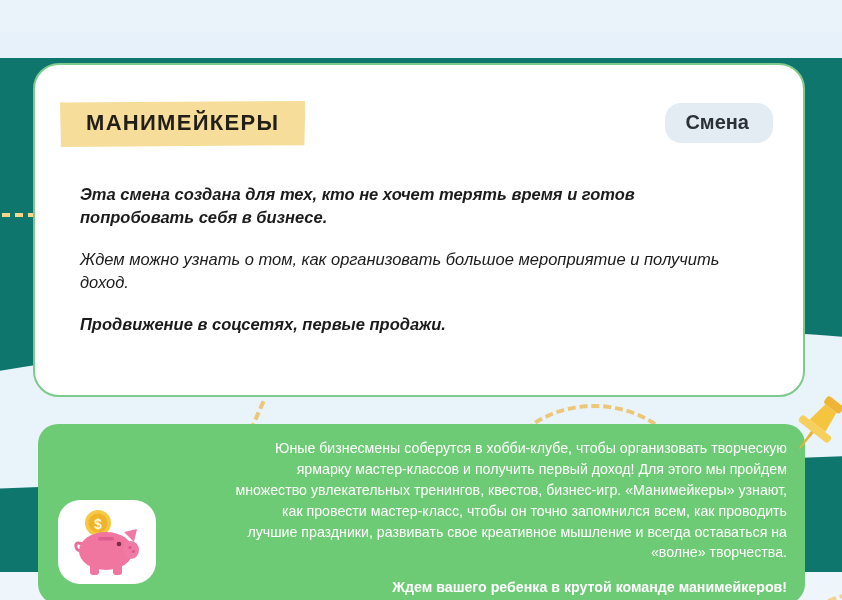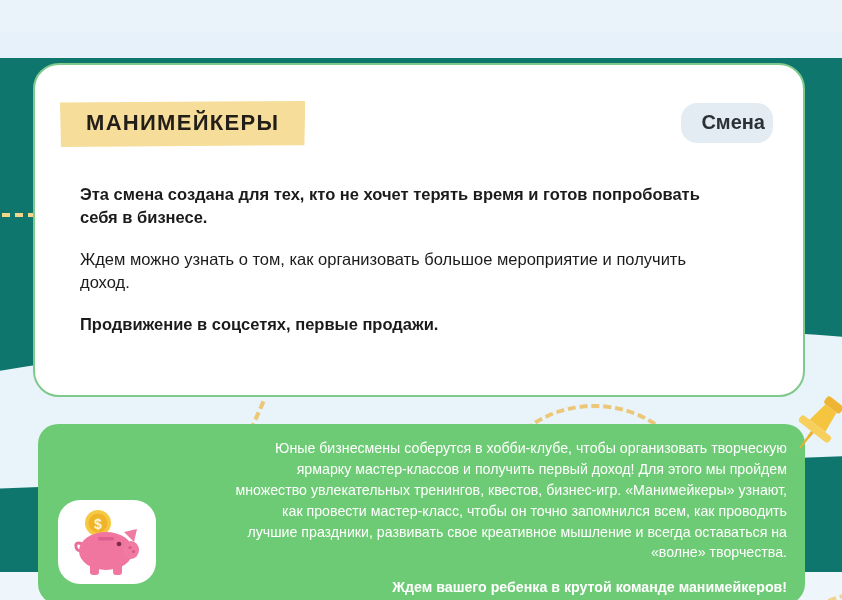--- a/index.html
+++ b/index.html
@@ -105,21 +105,21 @@
     font-weight: bold;
     letter-spacing: 1.3px;
     color: #231f18;
     white-space: nowrap;
   }
 
   .badge-shift {
     position: absolute;
     right: 30px;
     top: 38px;
-    padding: 8px 8px 9px 20px;
+    padding: 8px 24px 9px 20px;
     background: #e3ecf3;
     border-radius: 16px;
   }
   .badge-shift-text {
     font-size: 20px;
     font-weight: bold;
     color: #2c3138;
     white-space: nowrap;
   }
 
@@ -127,20 +127,21 @@
     position: absolute;
     left: 45px;
     top: 118px;
     width: 660px;
   }
   .para {
     font-size: 16.5px;
     line-height: 1.42;
     color: #1b1b1b;
     margin: 0 0 18px 0;
+    font-style: italic;
   }
   .para.bold {
     font-weight: bold;
   }
   .para.last {
     margin-bottom: 0;
   }
 
   
   .pin-icon {

